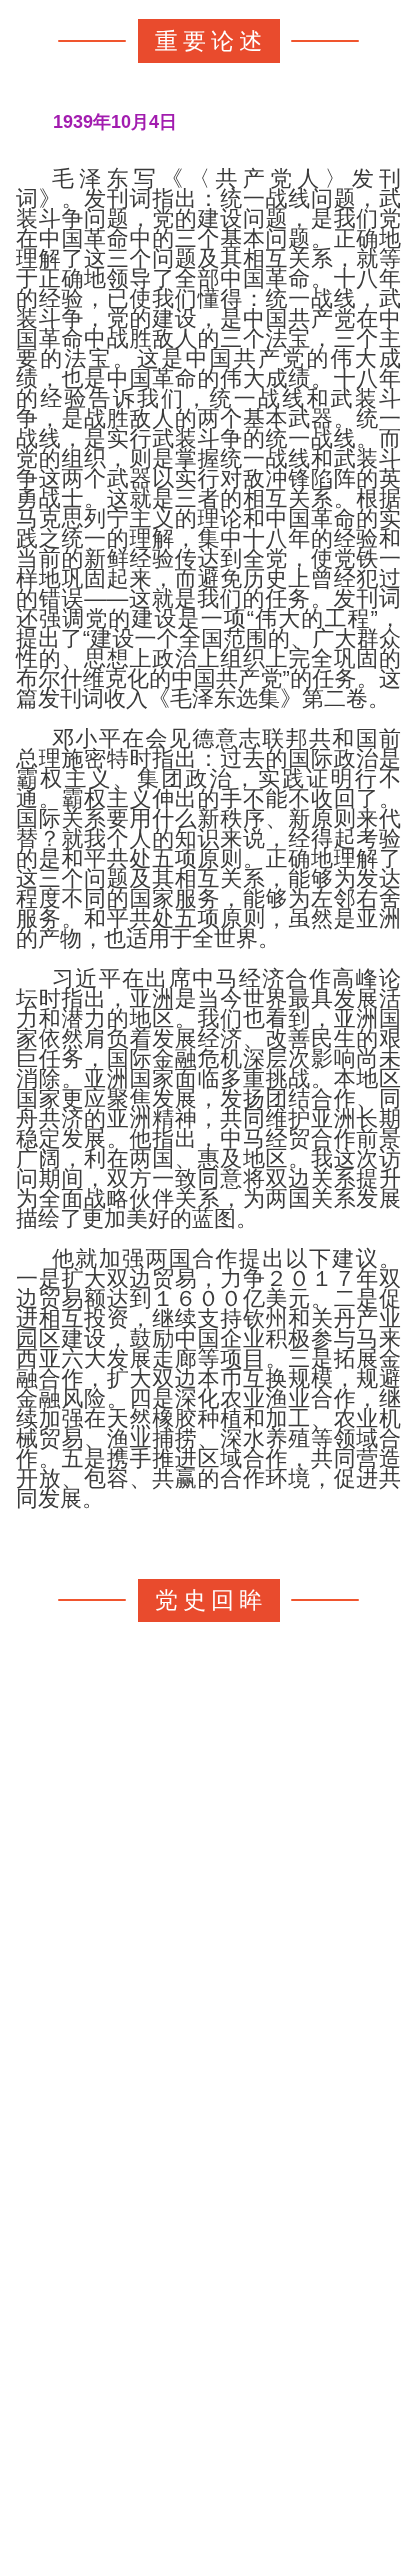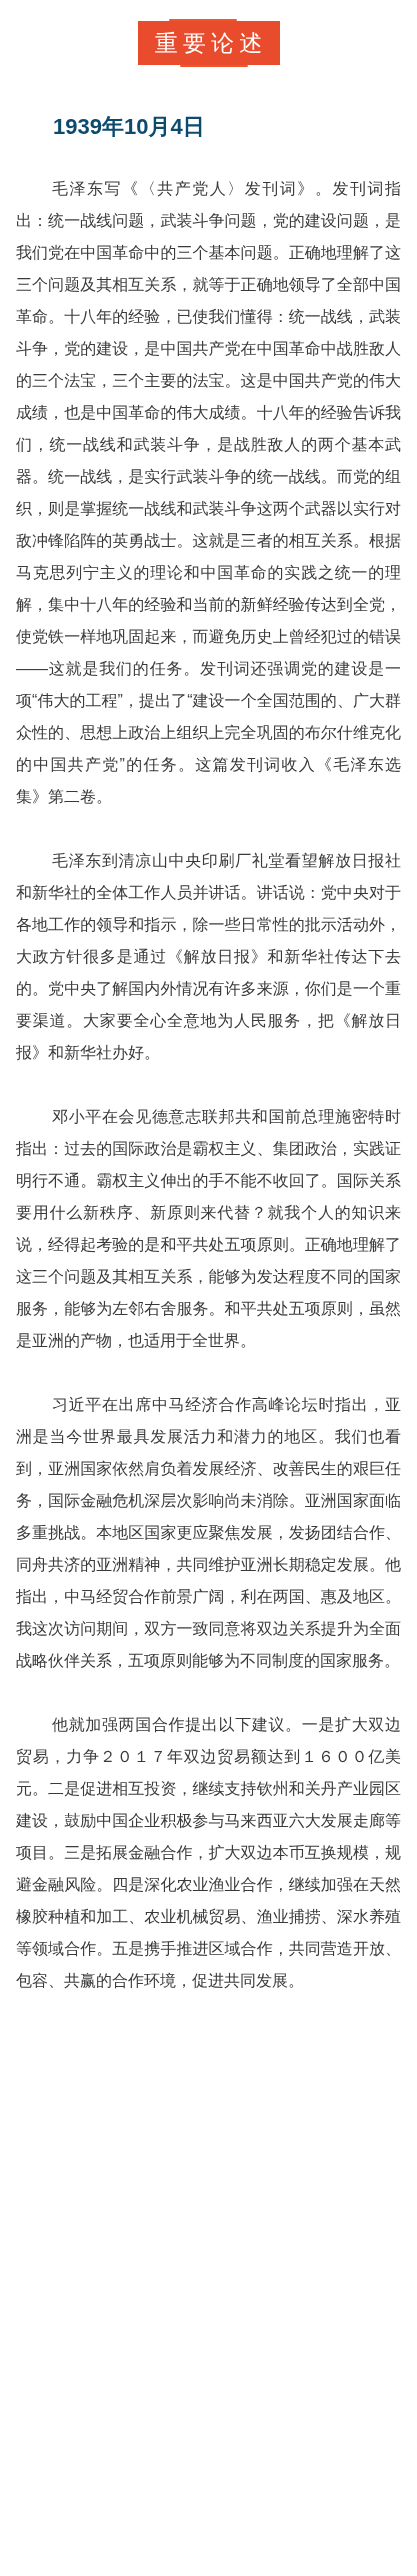--- a/index.html
+++ b/index.html
@@ -4,59 +4,63 @@
 <style>
   html,body{margin:0;padding:0;background:#ffffff;}
   .page{
     width:417px;height:3642px;overflow:hidden;background:#fff;
     font-family:"Liberation Sans","DejaVu Sans",sans-serif;
     position:relative;
   }
   .content{padding:0 16px;}
   
   .badge-row{display:flex;align-items:center;justify-content:center;}
-  .badge-row.first{padding-top:19px;flex-direction:column;}
+  .badge-row.first{padding-top:19px;}
   .badge-row.mid{margin-top:70px;}
   .hline{width:68px;height:2.1px;background:#f0552e;border-radius:1px;}
   .hline.l{margin-right:11.3px;}
   .hline.r{margin-left:11.3px;}
   .badge{
     background:#e94b2d;color:#ffffff;width:142px;text-align:center;
     font-size:23px;line-height:24px;padding:9.8px 0;letter-spacing:5.2px;text-indent:5.2px;
     font-weight:400;
   }
   
   .date{
-    color:#0c4a6e;font-size:22px;line-height:25px;font-weight:bold;
+    color:#a21caf;font-size:18px;line-height:25px;font-weight:bold;
     text-indent:37px;margin:47px 0 34px 0;
   }
   .para{
-    color:#3a3a3a;font-size:16px;line-height:32px;text-align:justify;
+    color:#3a3a3a;font-size:22px;line-height:20px;text-align:justify;
     text-indent:36px;margin:0;
   }
-  .para + .para{margin-top:32px;}
+  .para + .para{margin-top:20px;}
 </style>
 </head>
 <body>
 
 <div class="page">
   <div class="content">
 
     <div class="badge-row first">
       <div class="hline l"></div>
       <div class="badge">重要论述</div>
       <div class="hline r"></div>
     </div>
 
     <div class="date">1939年10月4日</div>
     <p class="para">毛泽东写《〈共产党人〉发刊词》。发刊词指出：统一战线问题，武装斗争问题，党的建设问题，是我们党在中国革命中的三个基本问题。正确地理解了这三个问题及其相互关系，就等于正确地领导了全部中国革命。十八年的经验，已使我们懂得：统一战线，武装斗争，党的建设，是中国共产党在中国革命中战胜敌人的三个法宝，三个主要的法宝。这是中国共产党的伟大成绩，也是中国革命的伟大成绩。十八年的经验告诉我们，统一战线和武装斗争，是战胜敌人的两个基本武器。统一战线，是实行武装斗争的统一战线。而党的组织，则是掌握统一战线和武装斗争这两个武器以实行对敌冲锋陷阵的英勇战士。这就是三者的相互关系。根据马克思列宁主义的理论和中国革命的实践之统一的理解，集中十八年的经验和当前的新鲜经验传达到全党，使党铁一样地巩固起来，而避免历史上曾经犯过的错误——这就是我们的任务。发刊词还强调党的建设是一项“伟大的工程”，提出了“建设一个全国范围的、广大群众性的、思想上政治上组织上完全巩固的布尔什维克化的中国共产党”的任务。这篇发刊词收入《毛泽东选集》第二卷。</p>
 
-    <p class="para">毛泽东到清凉山中央印刷厂礼堂看望解放日报社和新华社的全体工作人员并讲话。讲话说：党中央对于各地工作的领导和指示，除一些日常性的批示活动外，大政方针很多是通过《解放日报》和新华社传达下去的。党中央了解国内外情况有许多来源，你们是一个重要渠道。大家要全心全意地为人民服务，把《解放日报》和新华社办好。</p>
 
     <p class="para">邓小平在会见德意志联邦共和国前总理施密特时指出：过去的国际政治是霸权主义、集团政治，实践证明行不通。霸权主义伸出的手不能不收回了。国际关系要用什么新秩序、新原则来代替？就我个人的知识来说，经得起考验的是和平共处五项原则。正确地理解了这三个问题及其相互关系，能够为发达程度不同的国家服务，能够为左邻右舍服务。和平共处五项原则，虽然是亚洲的产物，也适用于全世界。</p>
 
-    <p class="para">习近平在出席中马经济合作高峰论坛时指出，亚洲是当今世界最具发展活力和潜力的地区。我们也看到，亚洲国家依然肩负着发展经济、改善民生的艰巨任务，国际金融危机深层次影响尚未消除。亚洲国家面临多重挑战。本地区国家更应聚焦发展，发扬团结合作、同舟共济的亚洲精神，共同维护亚洲长期稳定发展。他指出，中马经贸合作前景广阔，利在两国、惠及地区。我这次访问期间，双方一致同意将双边关系提升为全面战略伙伴关系，五项原则能够为不同制度的国家服务。</p>
+    <p class="para">习近平在出席中马经济合作高峰论坛时指出，亚洲是当今世界最具发展活力和潜力的地区。我们也看到，亚洲国家依然肩负着发展经济、改善民生的艰巨任务，国际金融危机深层次影响尚未消除。亚洲国家面临多重挑战。本地区国家更应聚焦发展，发扬团结合作、同舟共济的亚洲精神，共同维护亚洲长期稳定发展。他指出，中马经贸合作前景广阔，利在两国、惠及地区。我这次访问期间，双方一致同意将双边关系提升为全面战略伙伴关系，为两国关系发展描绘了更加美好的蓝图。</p>
     <p class="para">他就加强两国合作提出以下建议。一是扩大双边贸易，力争２０１７年双边贸易额达到１６００亿美元。二是促进相互投资，继续支持钦州和关丹产业园区建设，鼓励中国企业积极参与马来西亚六大发展走廊等项目。三是拓展金融合作，扩大双边本币互换规模，规避金融风险。四是深化农业渔业合作，继续加强在天然橡胶种植和加工、农业机械贸易、渔业捕捞、深水养殖等领域合作。五是携手推进区域合作，共同营造开放、包容、共赢的合作环境，促进共同发展。</p>
 
+    <div class="badge-row mid">
+      <div class="hline l"></div>
+      <div class="badge">党史回眸</div>
+      <div class="hline r"></div>
+    </div>
 
   </div>
 </div>
 
 
 </body></html>

